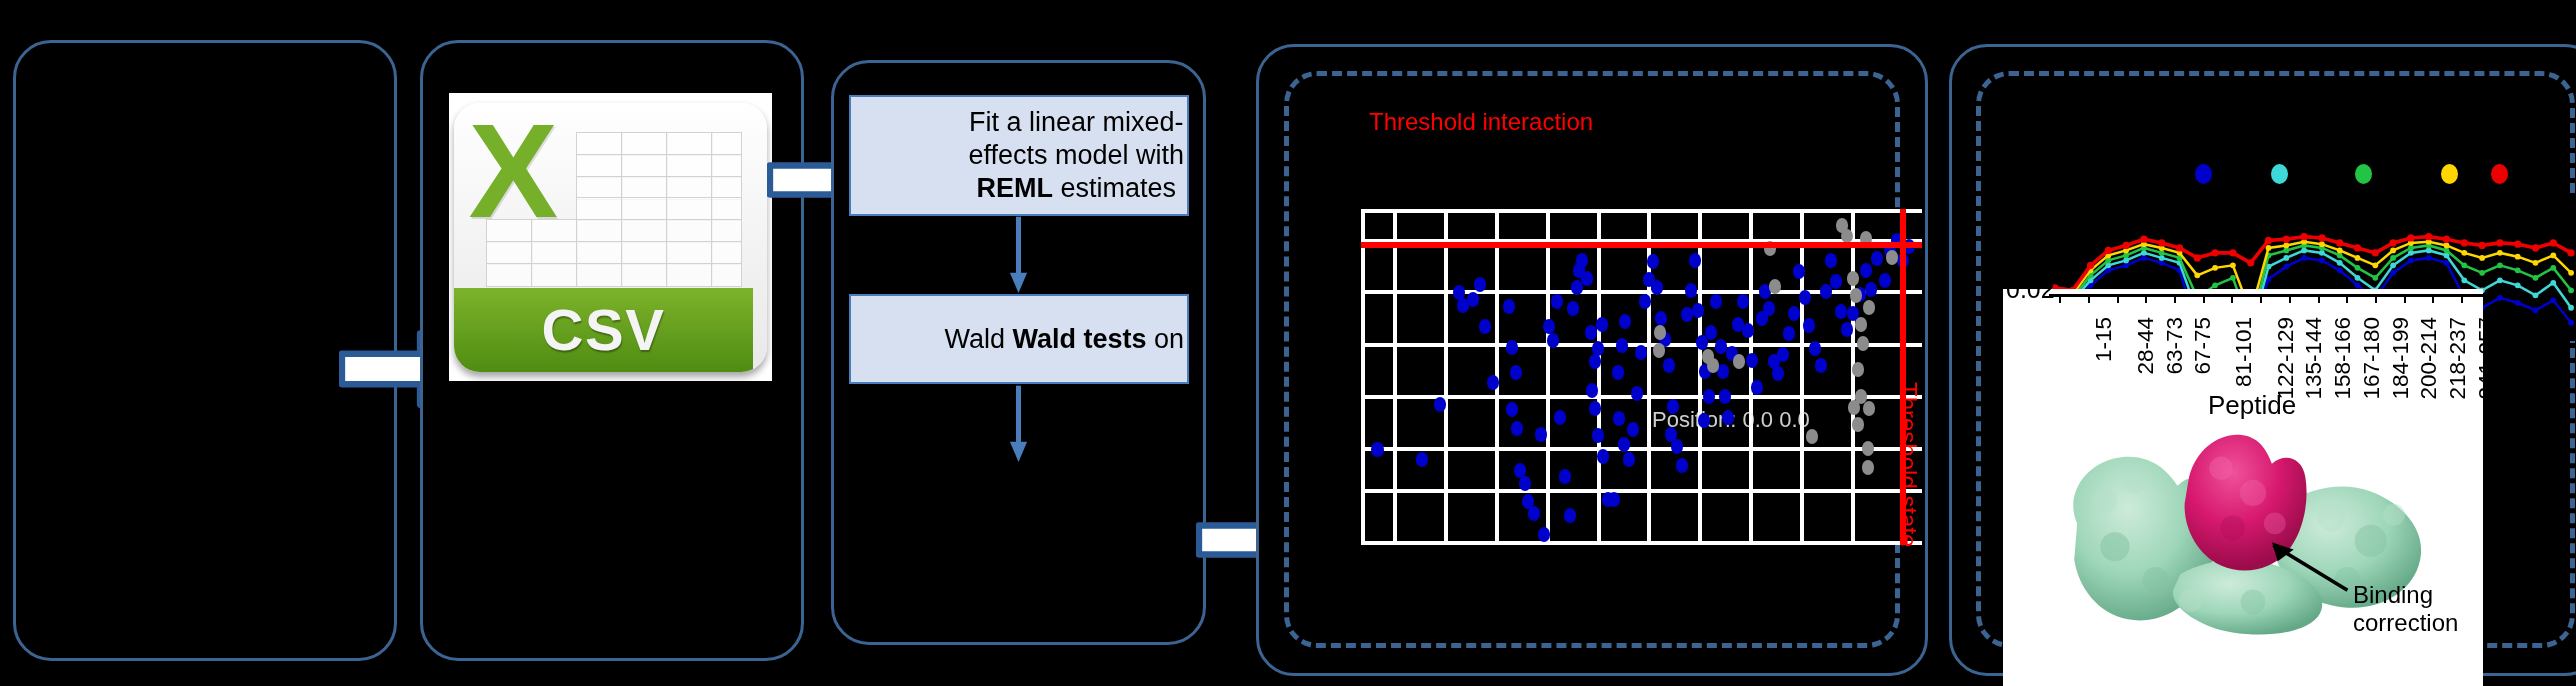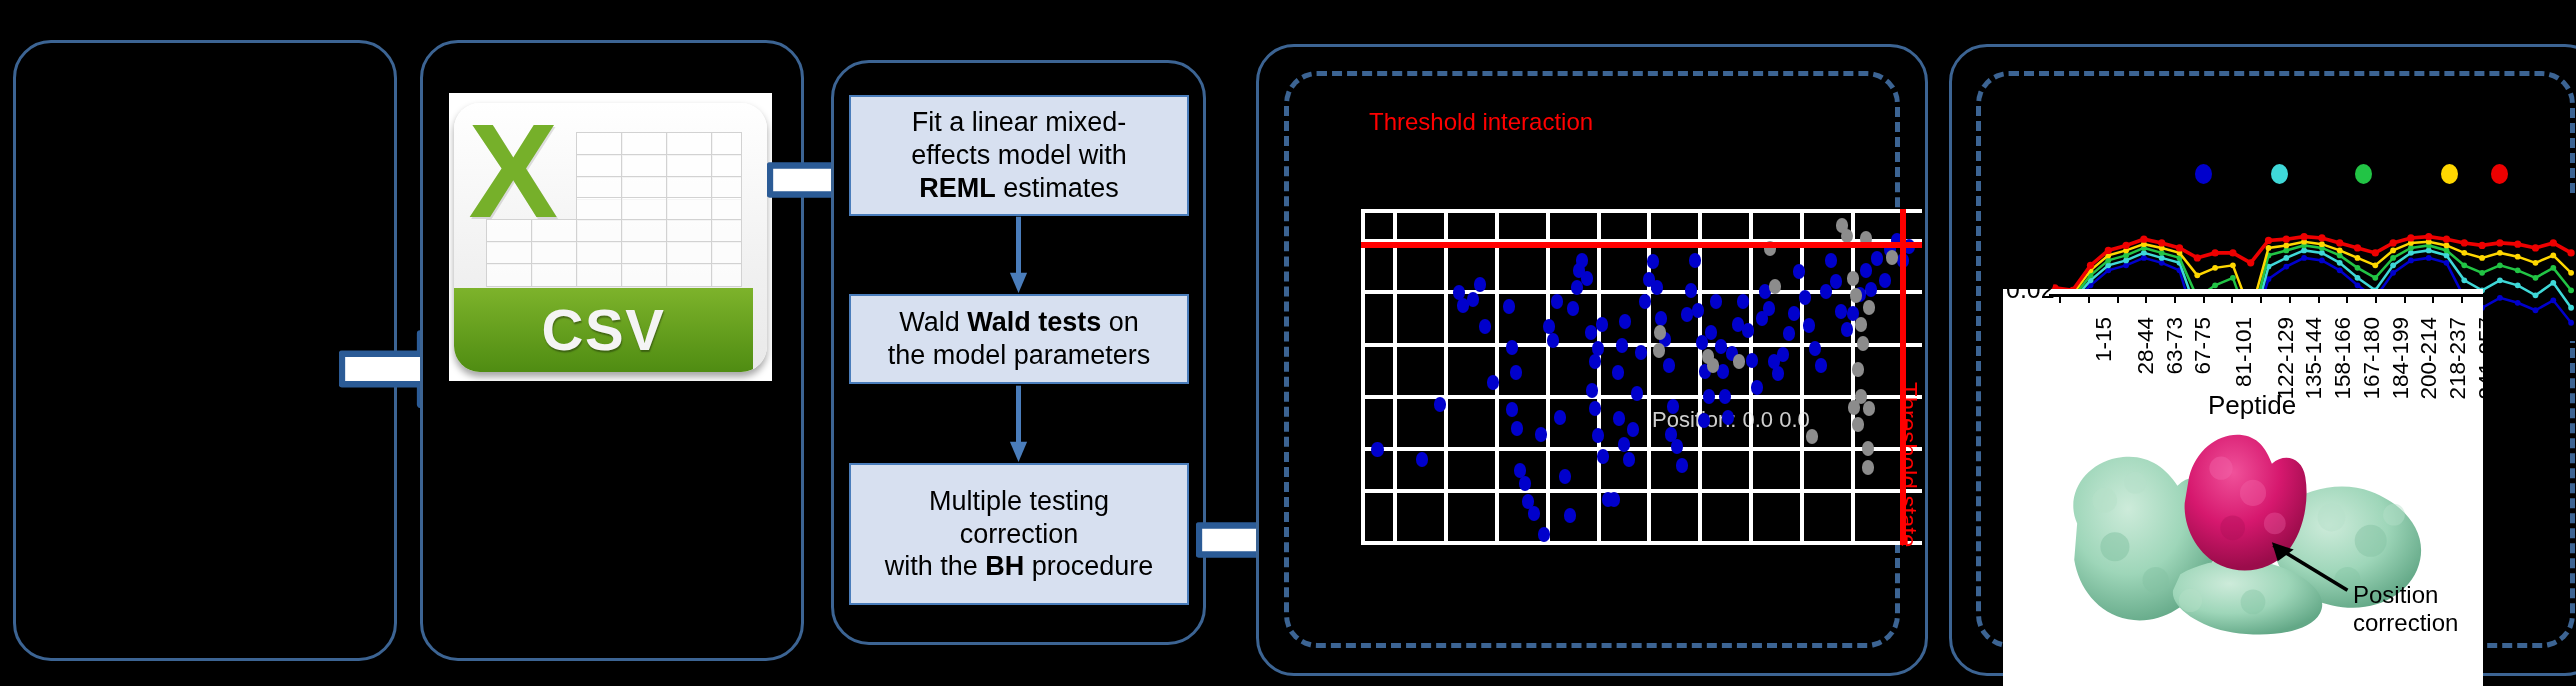--- a/index.html
+++ b/index.html
@@ -9,21 +9,21 @@
   
   .panel{position:absolute;box-sizing:border-box;border:3.6px solid #3C6493;border-radius:38px;background:#000;}
   .panel-inner-dash{position:absolute;box-sizing:border-box;border:5.1px dashed #3C6493;border-radius:33px;}
 
   
   .blockarrow{position:absolute;}
   .blockarrow svg{display:block;}
 
   
   .pbox{position:absolute;box-sizing:border-box;background:#D7E0F0;border:2.2px solid #4A7DBB;
-        display:flex;align-items:center;justify-content:center;text-align:center;
+        display:flex;align-items:center;justify-content:flex-end;text-align:center;
         color:#000;font-size:27px;line-height:1.22;padding:4.4px 2.9px;}
   .pbox b{font-weight:bold;}
   .vconn{position:absolute;}
 
   
   .csvwrap{position:absolute;background:#fff;display:flex;align-items:center;justify-content:center;}
   .csvicon{position:relative;width:313px;height:269px;border-radius:26px;overflow:hidden;
            background:linear-gradient(#fdfdfd,#e9e9e9);box-shadow:0 4.4px 7.3px rgba(0,0,0,.35);}
   .csv-sheet{position:absolute;left:0;top:0;right:0;height:185px;background:linear-gradient(#ffffff,#efefef);}
   .csv-band{position:absolute;left:0;right:14px;bottom:0;height:84px;
@@ -134,38 +134,30 @@
   <div class="vconn" style="left:1007px;top:216px;width:23px;height:79px;">
     <svg width="23" height="79" viewBox="0 0 32 108">
       <line x1="16" y1="0" x2="16" y2="84" stroke="#4A7DBB" stroke-width="7"></line>
       <polygon points="4,78 28,78 16,106" fill="#4A7DBB"></polygon>
     </svg>
   </div>
 
   <div class="pbox" style="left:849px;top:294px;width:340px;height:90px;">
     <div>
       <span>Wald </span><b>Wald tests</b><span> on</span><br>
-      <span>the model parameters</span>
     </div>
   </div>
 
   <div class="vconn" style="left:1007px;top:385px;width:23px;height:79px;">
     <svg width="23" height="79" viewBox="0 0 32 108">
       <line x1="16" y1="0" x2="16" y2="84" stroke="#4A7DBB" stroke-width="7"></line>
       <polygon points="4,78 28,78 16,106" fill="#4A7DBB"></polygon>
     </svg>
   </div>
 
-  <div class="pbox" style="left:849px;top:463px;width:340px;height:142px;">
-    <div>
-      <span>Multiple testing</span><br>
-      <span>correction</span><br>
-      <span>with the </span><b>BH</b><span> procedure</span>
-    </div>
-  </div>
 
   <div class="blockarrow" style="left:1196px;top:502px;width:127px;height:76px;">
     <svg width="127" height="76" viewBox="0 0 175 104">
       <polygon points="4,32 106,32 106,5 171,52 106,99 106,72 4,72" fill="#FFFFFF" stroke="#2B5B96" stroke-width="9" stroke-linejoin="round"></polygon>
     </svg>
   </div>
 
   <div class="panel" style="left:1256px;top:44px;width:672px;height:632px;"></div>
   <div class="panel-inner-dash" style="left:1284px;top:71px;width:616px;height:577px;"></div>
 
@@ -593,18 +585,18 @@
       <circle cx="300" cy="118" r="18" fill="#F263A8" opacity=".4"></circle>
       <circle cx="272" cy="166" r="17" fill="#A80F56" opacity=".35"></circle>
       <circle cx="330" cy="160" r="15" fill="#F263A8" opacity=".35"></circle>
 
       <line x1="430" y1="252" x2="328" y2="190" stroke="#000" stroke-width="5"></line>
       <polygon points="326,186 356,196 334,212" fill="#000"></polygon>
     </svg>
   </div>
 
   <div class="bindlab" style="left:2353px;top:581px;">
-    <div>Position</div>
+    <div>Binding</div>
     <div>correction</div>
   </div>
 
 </div>
 
 
 </body></html>

